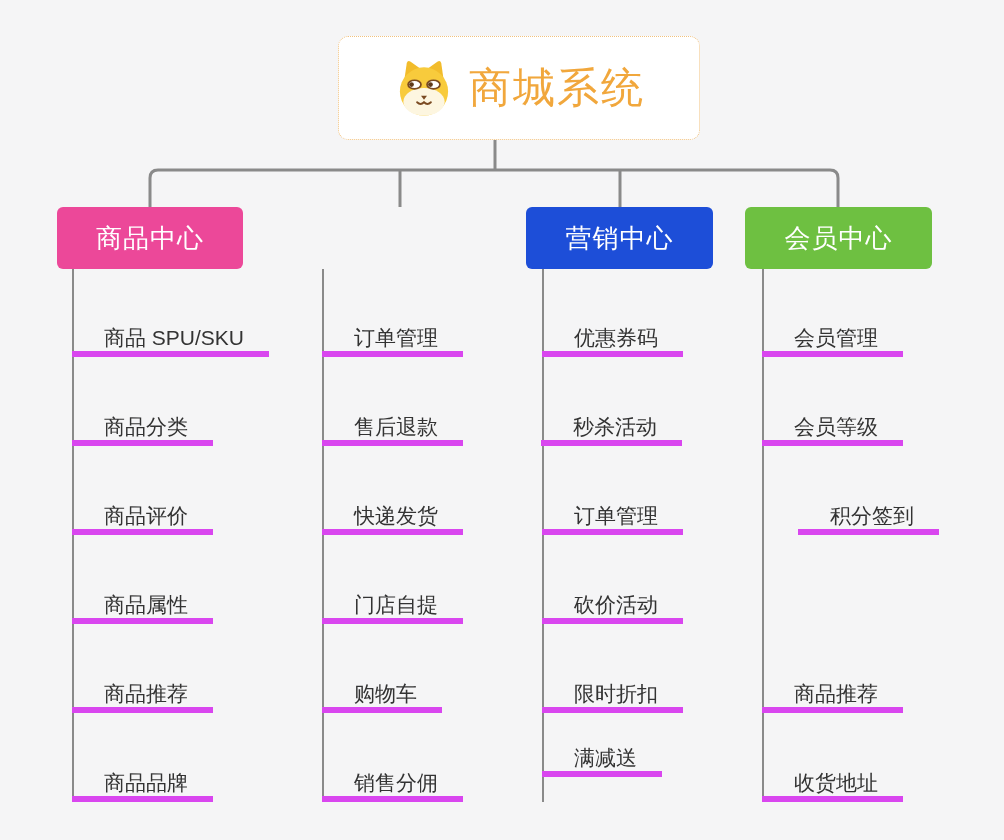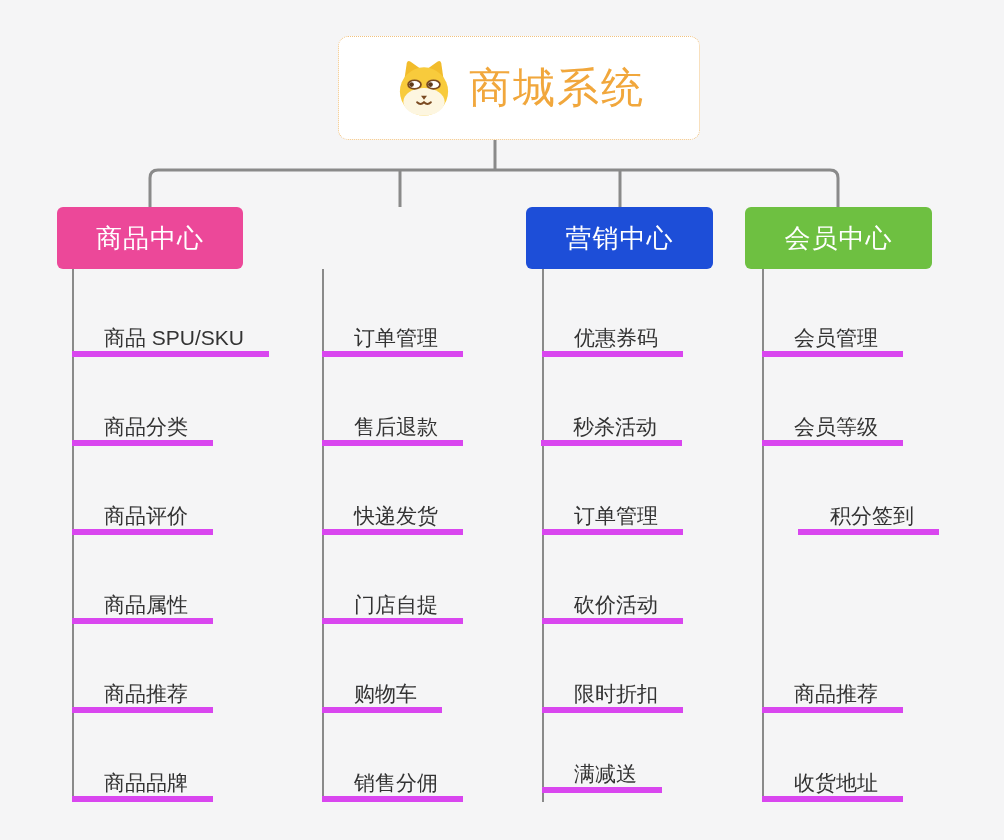--- a/index.html
+++ b/index.html
@@ -97,21 +97,21 @@
   <div class="leaf" style="left:322px;top:498px;">快递发货</div>
   <div class="leaf" style="left:322px;top:587px;">门店自提</div>
   <div class="leaf" style="left:322px;top:676px;">购物车</div>
   <div class="leaf" style="left:322px;top:765px;">销售分佣</div>
 
   <div class="leaf" style="left:542px;top:320px;">优惠券码</div>
   <div class="leaf" style="left:516px;top:409px;margin-left:25px;">秒杀活动</div>
   <div class="leaf" style="left:542px;top:498px;">订单管理</div>
   <div class="leaf" style="left:542px;top:587px;">砍价活动</div>
   <div class="leaf" style="left:542px;top:676px;">限时折扣</div>
-  <div class="leaf" style="left:542px;top:756px;">满减送</div>
+  <div class="leaf" style="left:542px;top:740px;">满减送</div>
 
   <div class="leaf" style="left:762px;top:320px;">会员管理</div>
   <div class="leaf" style="left:762px;top:409px;">会员等级</div>
   <div class="leaf" style="left:762px;top:498px;margin-left:36px;">积分签到</div>
   <div class="leaf" style="left:762px;top:676px;">商品推荐</div>
   <div class="leaf" style="left:762px;top:765px;">收货地址</div>
 
 </div>
 
 </body></html>

